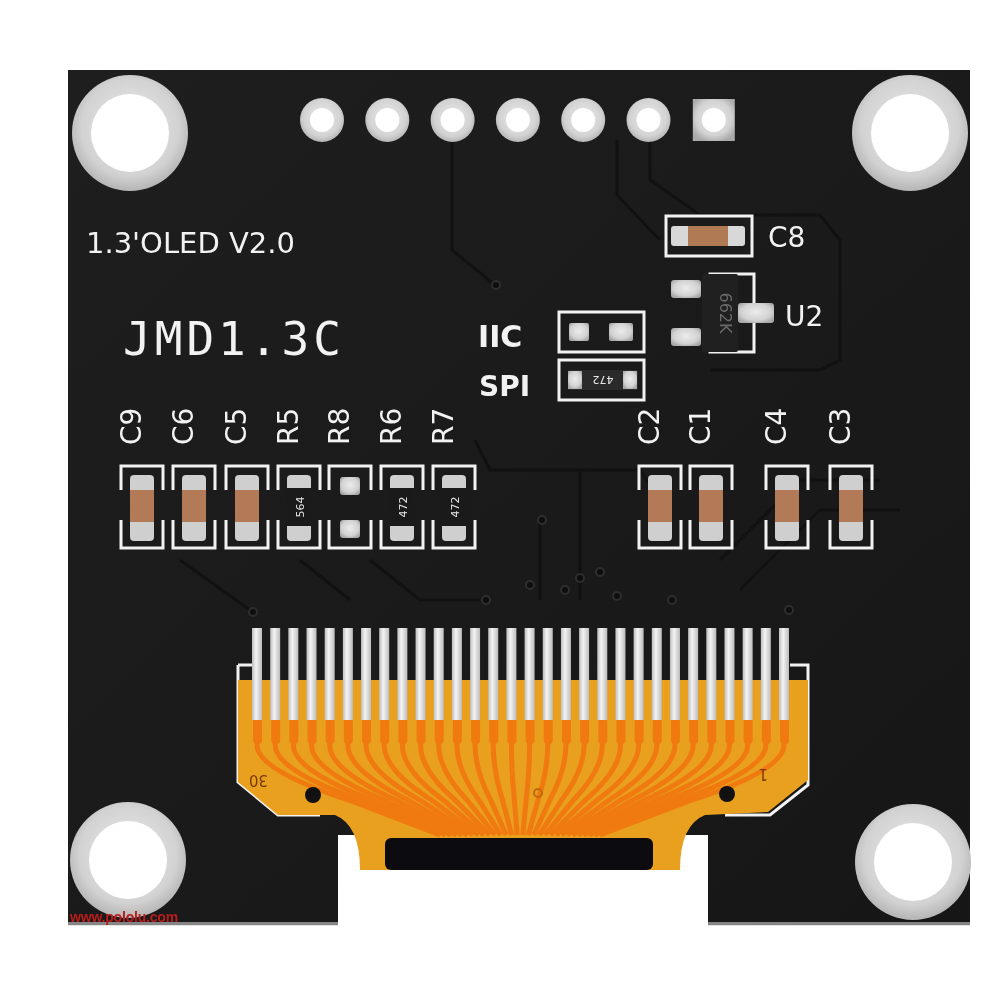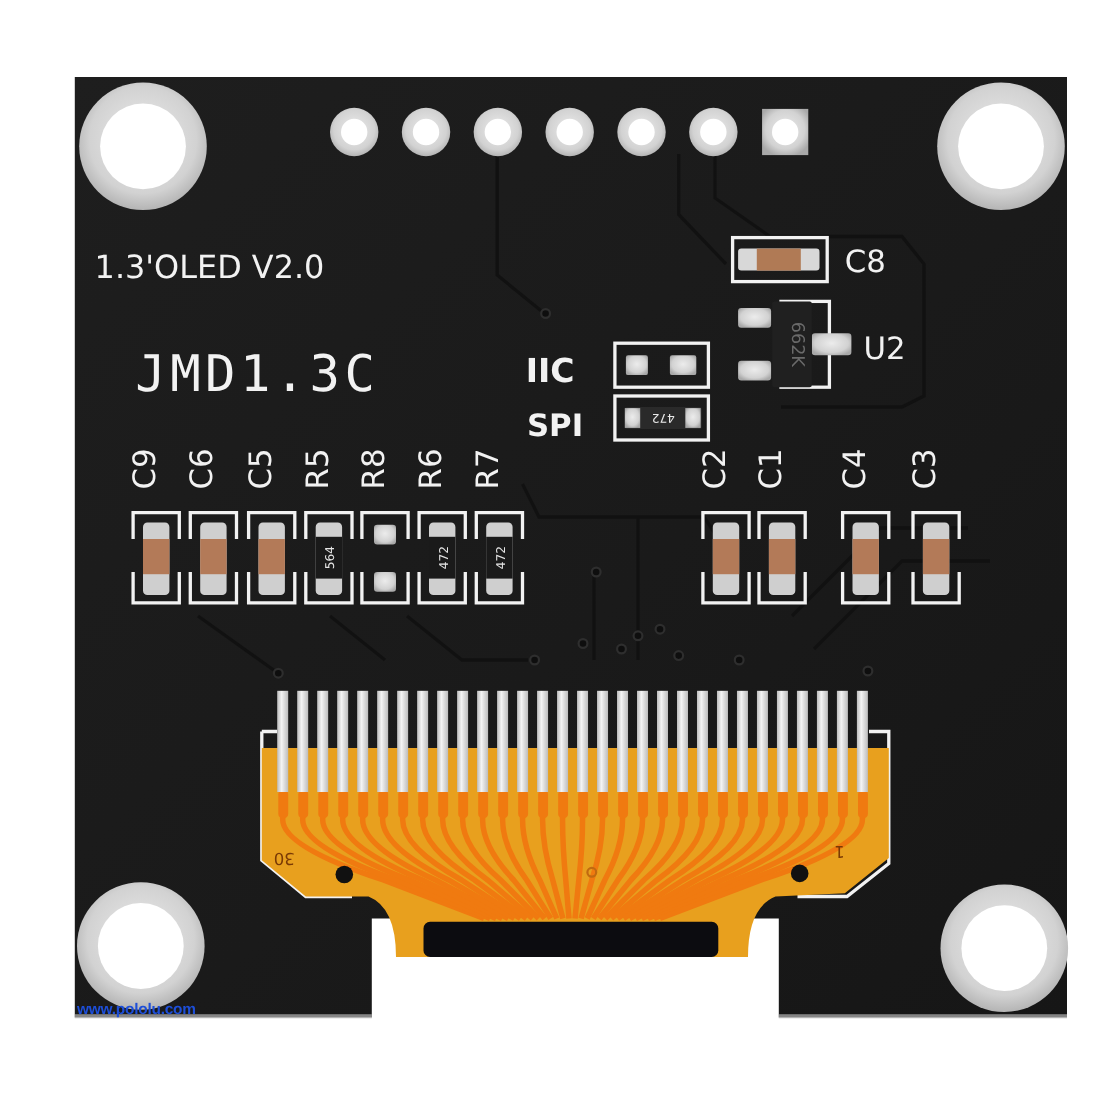--- a/index.html
+++ b/index.html
@@ -4,21 +4,21 @@
 <style>
   html, body { margin: 0; padding: 0; background: #ffffff; }
   body { width: 1000px; height: 1000px; position: relative; overflow: hidden; }
   #stage { position: absolute; left: 0; top: 0; width: 864px; height: 1000px; margin-left: 20px; }
   svg text { font-family: "DejaVu Sans", sans-serif; }
   .silk { fill: #f2f2f2; }
   .silk-mono { font-family: "DejaVu Sans Mono", monospace; fill: #f2f2f2; }
   .watermark {
     position: absolute; left: 50px; top: 909px;
     font-family: "Liberation Sans", sans-serif; font-size: 14px; font-weight: bold;
-    color: #1d4ed8; letter-spacing: -0.2px;
+    color: #b91c1c; letter-spacing: -0.2px;
   }
 </style>
 </head>
 <body>
 
 <div id="stage">
 <svg id="pcb" width="1000" height="1000" viewBox="0 0 1000 1000" xmlns="http://www.w3.org/2000/svg">
   <defs>
     <radialGradient id="padGrad" cx="50%" cy="45%" r="60%">
       <stop offset="0%" stop-color="#ececec"></stop>

